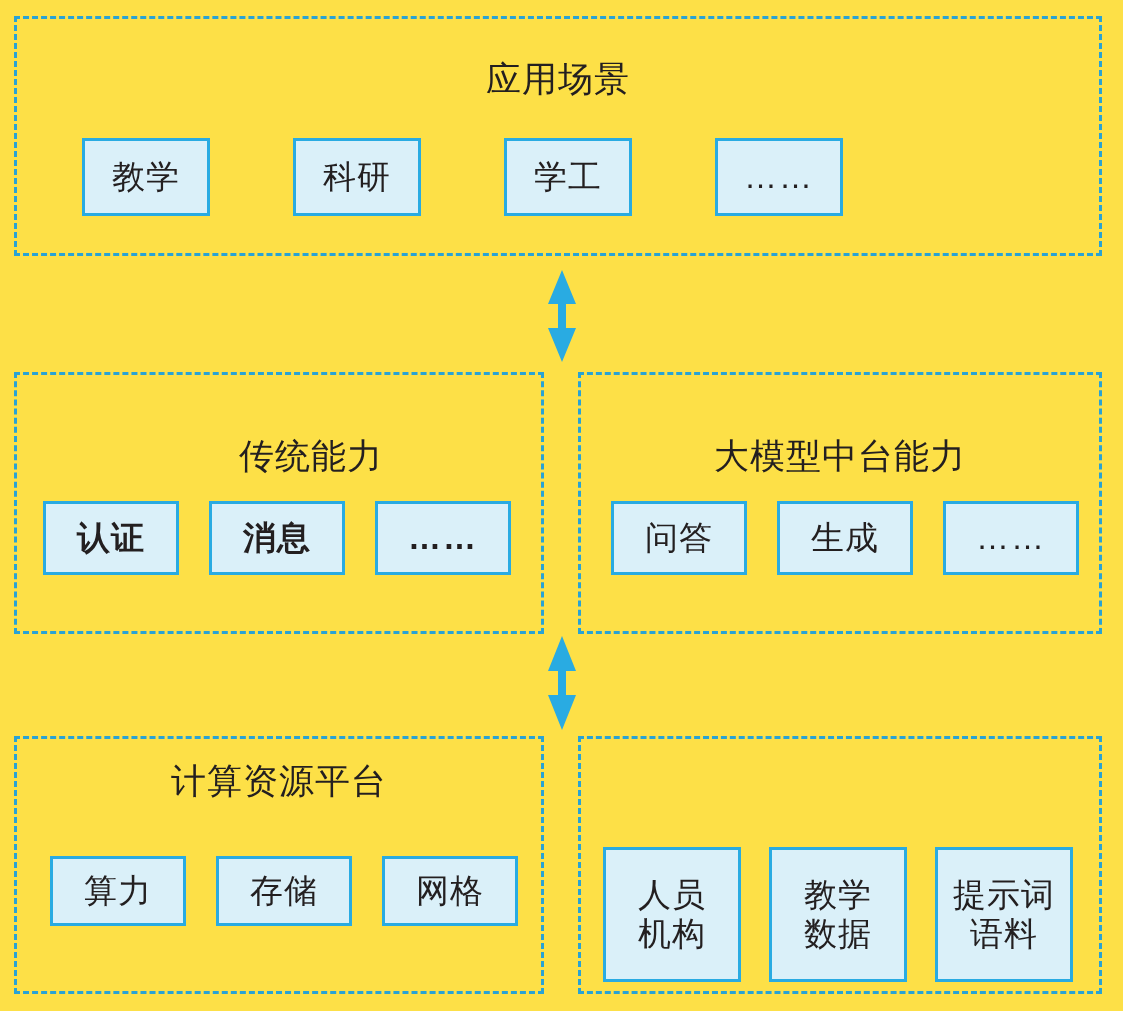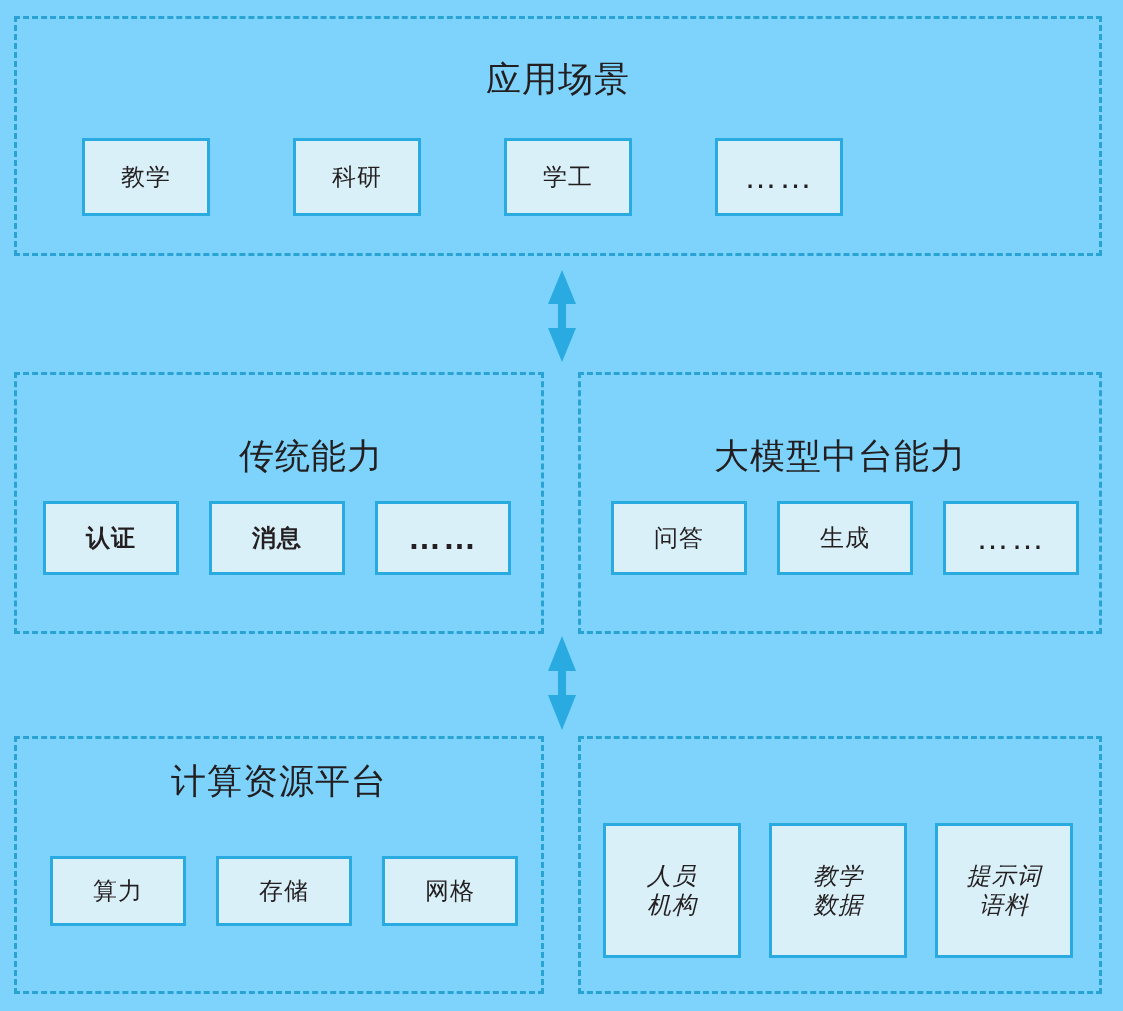--- a/index.html
+++ b/index.html
@@ -10,21 +10,21 @@
   }
   body {
     font-family: "Liberation Sans", "DejaVu Sans", sans-serif;
     color: #231f20;
   }
 
   #diagram {
     position: relative;
     width: 1123px;
     height: 1011px;
-    background: #7dd3fc;
+    background: #fde047;
     overflow: hidden;
   }
 
   
   .panel {
     position: absolute;
     box-sizing: border-box;
     border: 3px dashed #29a3d4;
     background: transparent;
   }
@@ -50,21 +50,21 @@
 
   .node {
     box-sizing: border-box;
     border: 3px solid #29abe2;
     background: #daf0f9;
     color: #231f20;
     display: flex;
     flex-direction: column;
     align-items: center;
     justify-content: center;
-    font-size: 24px;
+    font-size: 33px;
     line-height: 1.18;
     letter-spacing: 1px;
     text-align: center;
     white-space: nowrap;
   }
 
   .node .ln { display: block; }
 
   .node.dots {
     font-size: 33px;
@@ -163,21 +163,21 @@
       <span class="ln">存储</span>
     </div>
     <div class="node n-bot">
       <span class="ln">网格</span>
     </div>
   </div>
 
   <div class="panel" style="left:578px; top:736px; width:524px; height:258px;">
   </div>
 
-  <div class="node-row" style="left:603px; top:823px; width:480px; gap:28px;font-style:italic;">
+  <div class="node-row" style="left:603px; top:847px; width:480px; gap:28px;">
     <div class="node n-tall">
       <span class="ln">人员</span>
       <span class="ln">机构</span>
     </div>
     <div class="node n-tall">
       <span class="ln">教学</span>
       <span class="ln">数据</span>
     </div>
     <div class="node n-tall">
       <span class="ln">提示词</span>

